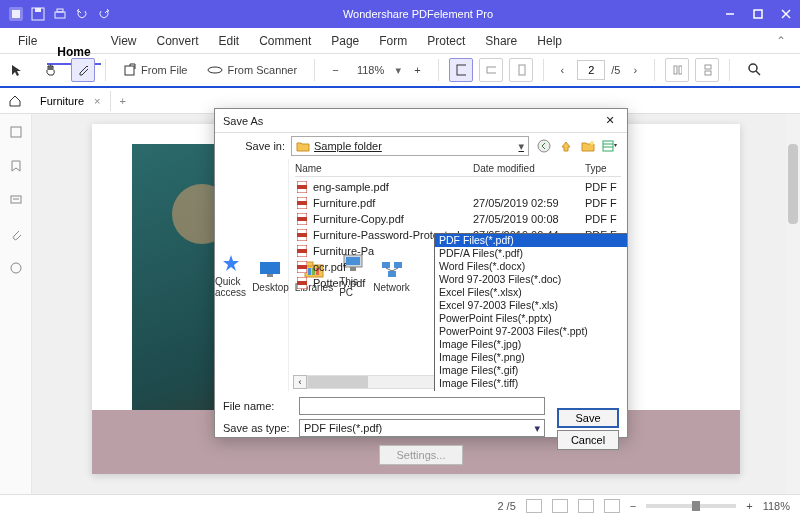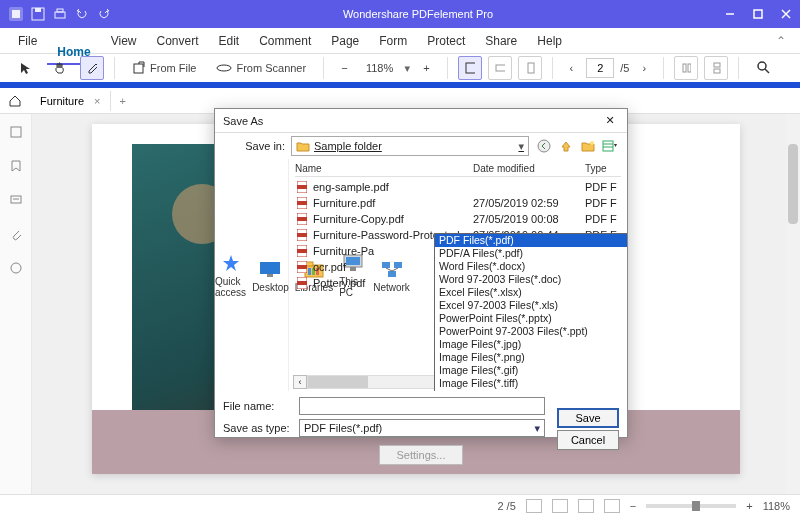--- a/index.html
+++ b/index.html
@@ -9,26 +9,26 @@
 .titlebar { height: 28px; background: #5a5ae6; display: flex; align-items: center; color: #fff; font-size: 11px; }
 .titlebar .left-icons { display: flex; gap: 6px; padding: 0 8px; }
 .titlebar .ticon { width: 16px; height: 16px; display: flex; align-items: center; justify-content: center; opacity: .9; }
 .titlebar .title { flex: 1; text-align: center; }
 .titlebar .win-controls { display: flex; }
 .titlebar .win-btn { width: 28px; height: 28px; display: flex; align-items: center; justify-content: center; }
 
 
 .menubar { height: 26px; display: flex; align-items: center; padding: 0 8px; font-size: 12px; border-bottom: 1px solid #e0e0e0; color: #333; }
 .menubar .mitem { padding: 4px 10px; cursor: pointer; }
-.menubar .mitem.active { color: #0369a1; border-bottom: 2px solid #5a5ae6; font-weight: 600; margin-top: 24px; }
+.menubar .mitem.active { color: #000000; border-bottom: 2px solid #5a5ae6; font-weight: 600; margin-top: 24px; }
 .menubar .spacer { flex: 1; }
 .menubar .collapse { padding: 0 6px; color: #888; }
 
 
-.toolbar { height: 34px; display: flex; align-items: center; padding: 0 12px; gap: 6px; font-size: 11px; border-bottom: 6px solid #1d4ed8; color: #444; }
+.toolbar { height: 34px; display: flex; align-items: center; padding: 0 3px; gap: 6px; font-size: 11px; border-bottom: 2px solid #1d4ed8; color: #444; }
 .tbtn { display: flex; align-items: center; gap: 4px; padding: 3px 6px; border: 1px solid transparent; border-radius: 2px; cursor: pointer; }
 .tbtn.iconbox { width: 24px; height: 24px; justify-content: center; border: 1px solid #d0d0d0; }
 .tbtn.iconbox.active { background: #eaeaff; border-color: #9090e0; }
 .tsep { width: 1px; height: 22px; background: #e0e0e0; margin: 0 4px; }
 .page-input { width: 28px; height: 20px; border: 1px solid #ccc; text-align: center; font-size: 11px; }
 
 
 .tabstrip { height: 26px; display: flex; align-items: center; padding: 0 8px; border-bottom: 1px solid #e0e0e0; font-size: 11px; }
 .tabstrip .home-icon { width: 18px; text-align: center; color: #555; }
 .tab { display: flex; align-items: center; gap: 10px; padding: 4px 10px; border-right: 1px solid #e0e0e0; margin-left: 4px; }

